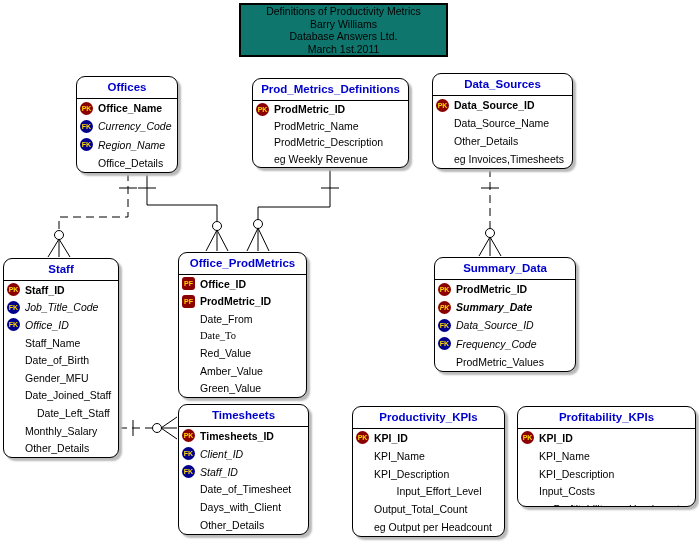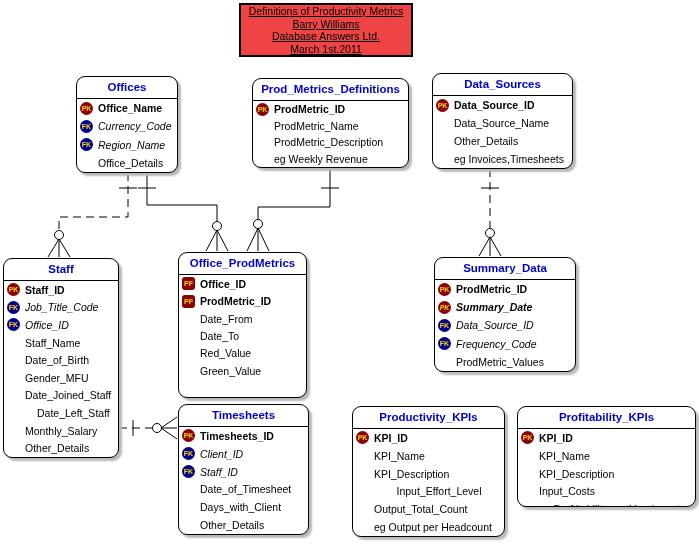--- a/index.html
+++ b/index.html
@@ -8,26 +8,25 @@
     width: 699px; height: 547px;
     background: #ffffff;
     font-family: "Liberation Sans", sans-serif;
     overflow: hidden;
   }
   #rel-svg { position:absolute; left:0; top:0; width:699px; height:547px; }
   #rel-svg path { stroke:#000; stroke-width:1; fill:none; }
   #rel-svg circle { stroke:#000; stroke-width:1; fill:#fff; }
 
   .title-block {
-    position:absolute; left:239px; top:3px; width:174px; height:54px;
-    border:2px solid #000; background:#ef4444;
+    position:absolute; left:239px; top:3px; width:209px; height:54px;
+    border:2px solid #000; background:#0f766e;
     display:flex; flex-direction:column; justify-content:center;
     text-align:center; font-size:10.5px; line-height:12.5px; color:#000;
     box-sizing:border-box;
-    text-decoration:underline;
   }
 
   .entity {
     position:absolute; background:#fff;
     border:1.5px solid #000; border-radius:9px;
     box-shadow: 3px 3px 2px #b9b9b9;
     box-sizing:border-box; overflow:hidden;
   }
   .entity-title {
     height:21px; line-height:20px; text-align:center;
@@ -206,27 +205,31 @@
           <span class="field-label bold">Office_ID</span>
         </div>
         <div class="field-row" style="height: 17.4286px;">
           <span class="key-icon pf">PF</span>
           <span class="field-label bold">ProdMetric_ID</span>
         </div>
         <div class="field-row" style="height: 17.4286px;">
           <span class="key-icon spacer"></span>
           <span class="field-label plain">Date_From</span>
         </div>
-        <div class="field-row" style="height: 17.4286px;">
+        <div class="field-row" style="height: 17.4286px; font-family: Liberation Serif, serif;">
           <span class="key-icon spacer"></span>
           <span class="field-label plain">Date_To</span>
         </div>
         <div class="field-row" style="height: 17.4286px;">
           <span class="key-icon spacer"></span>
           <span class="field-label plain">Red_Value</span>
+        </div>
+        <div class="field-row" style="height: 17.4286px;">
+          <span class="key-icon spacer"></span>
+          <span class="field-label plain">Amber_Value</span>
         </div>
         <div class="field-row" style="height: 17.4286px;">
           <span class="key-icon spacer"></span>
           <span class="field-label plain">Green_Value</span>
         </div>
       </div>
       <div class="entity" style="left: 434px; top: 257px; width: 142px; height: 115px;">
         <div class="entity-title">Summary_Data</div>
         <div class="field-row" style="height: 18.2px;">
           <span class="key-icon pk">PK</span>

